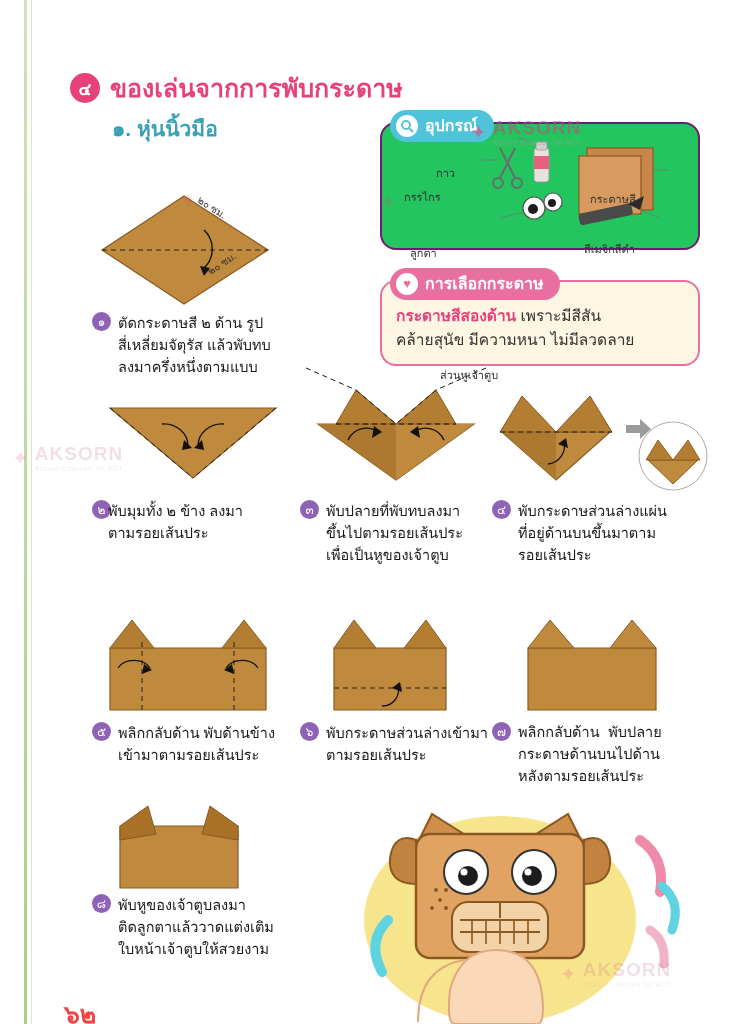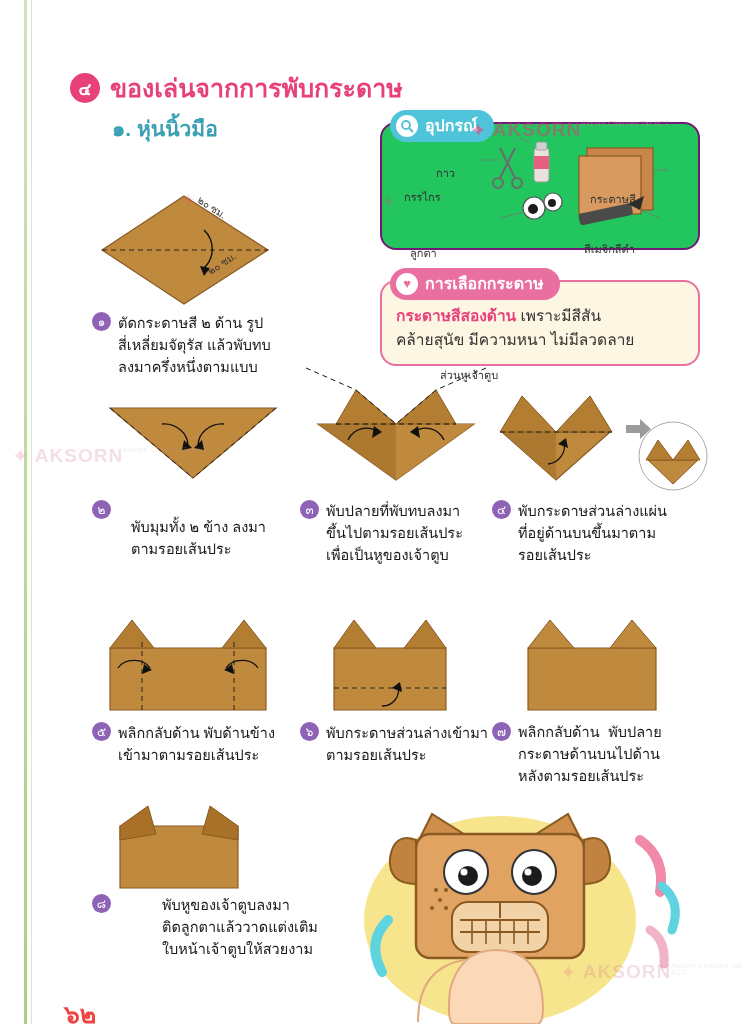--- a/index.html
+++ b/index.html
@@ -111,21 +111,21 @@
 
   
   .wm {
     position:absolute; opacity:0.18; pointer-events:none;
     display:flex; align-items:center; gap:6px;
     transform-origin:left top;
   }
   .wm .star { color:#e8407a; font-size:20px; }
   .wm .t1 { color:#c34d7a; font-size:19px; font-weight:bold; letter-spacing:1px;}
   .wm .t2 { color:#c98ca3; font-size:7px; letter-spacing:0.5px; }
-  .wm-col { display:flex; flex-direction:row; line-height:1.1; }
+  .wm-col { display:flex; flex-direction:column; line-height:1.1; }
   .wm-strong { opacity:0.55; }
 
   .dogwrap { position:absolute; left:300px; top:790px; width:420px; height:234px; }
 </style>
 </head>
 <body>
 
 <div class="page">
 
   <div class="left-rule"></div>
@@ -219,21 +219,21 @@
   <svg class="fig" style="left:104px; top:402px;" width="178" height="82" viewBox="0 0 178 82">
     <polygon points="6,6 172,6 89,76" fill="#c08a3e" stroke="#8a5a22" stroke-width="1.2"></polygon>
     <line x1="6" y1="6" x2="89" y2="76" stroke="#222" stroke-width="1" stroke-dasharray="5,4"></line>
     <line x1="172" y1="6" x2="89" y2="76" stroke="#222" stroke-width="1" stroke-dasharray="5,4"></line>
     <path d="M58 22 A24 22 0 0 1 84 44" fill="none" stroke="#111" stroke-width="1.3"></path>
     <polygon points="80,38 88,46 78,48" fill="#111"></polygon>
     <path d="M120 22 A24 22 0 0 0 94 44" fill="none" stroke="#111" stroke-width="1.3"></path>
     <polygon points="98,38 90,46 100,48" fill="#111"></polygon>
   </svg>
   <div class="num-badge" style="left:92px; top:500px;">๒</div>
-  <div class="step-cap" style="left:131px; top:500px; width:166px; white-space:pre-line;margin-top:16px;">พับมุมทั้ง ๒ ข้าง ลงมา
+  <div class="step-cap" style="left:108px; top:500px; width:166px; white-space:pre-line;">พับมุมทั้ง ๒ ข้าง ลงมา
 ตามรอยเส้นประ</div>
 
   <svg class="fig" style="left:296px; top:362px;" width="200" height="120" viewBox="0 0 200 120">
     <polygon points="22,62 100,62 178,62 100,118" fill="#c08a3e" stroke="#8a5a22" stroke-width="1.2"></polygon>
     <polygon points="22,62 100,62 100,118" fill="#ad7830"></polygon>
     <polygon points="100,62 178,62 100,118" fill="#c08a3e"></polygon>
     <polygon points="60,28 100,62 40,62" fill="#b37e31" stroke="#8a5a22" stroke-width="1"></polygon>
     <polygon points="140,28 160,62 100,62" fill="#b37e31" stroke="#8a5a22" stroke-width="1"></polygon>
     <g stroke="#111" stroke-width="1" stroke-dasharray="5,4" fill="none">
       <path d="M10 6 L60 28"></path>
@@ -312,21 +312,21 @@
   <div class="step-cap" style="left:518px; top:722px; width:176px; white-space:pre-line;font-family:Liberation Mono, monospace;">พลิกกลับด้าน พับปลาย
 กระดาษด้านบนไปด้าน
 หลังตามรอยเส้นประ</div>
 
   <svg class="fig" style="left:104px; top:800px;" width="150" height="96" viewBox="0 0 150 96">
     <polygon points="16,26 134,26 134,88 16,88" fill="#c08a3e" stroke="#8a5a22" stroke-width="1.2"></polygon>
     <polygon points="16,26 44,6 52,34 16,40" fill="#a87127" stroke="#8a5a22" stroke-width="1"></polygon>
     <polygon points="134,26 106,6 98,34 134,40" fill="#a87127" stroke="#8a5a22" stroke-width="1"></polygon>
   </svg>
   <div class="num-badge" style="left:92px; top:894px;">๘</div>
-  <div class="step-cap" style="left:118px; top:894px; width:178px; white-space:pre-line;margin-left:44px;">พับหูของเจ้าตูบลงมา
+  <div class="step-cap" style="left:118px; top:894px; width:178px; white-space:pre-line;">พับหูของเจ้าตูบลงมา
 ติดลูกตาแล้ววาดแต่งเติม
 ใบหน้าเจ้าตูบให้สวยงาม</div>
 
   <div class="dogwrap">
     <svg width="420" height="234" viewBox="0 0 420 234">
 
       <ellipse cx="200" cy="130" rx="136" ry="104" fill="#f6e07a" opacity="0.85"></ellipse>
 
       <path d="M340 50 q26 18 20 52" stroke="#f08aa8" stroke-width="10" fill="none" stroke-linecap="round"></path>
       <path d="M362 96 q20 16 10 44" stroke="#5fd3e0" stroke-width="9" fill="none" stroke-linecap="round"></path>

